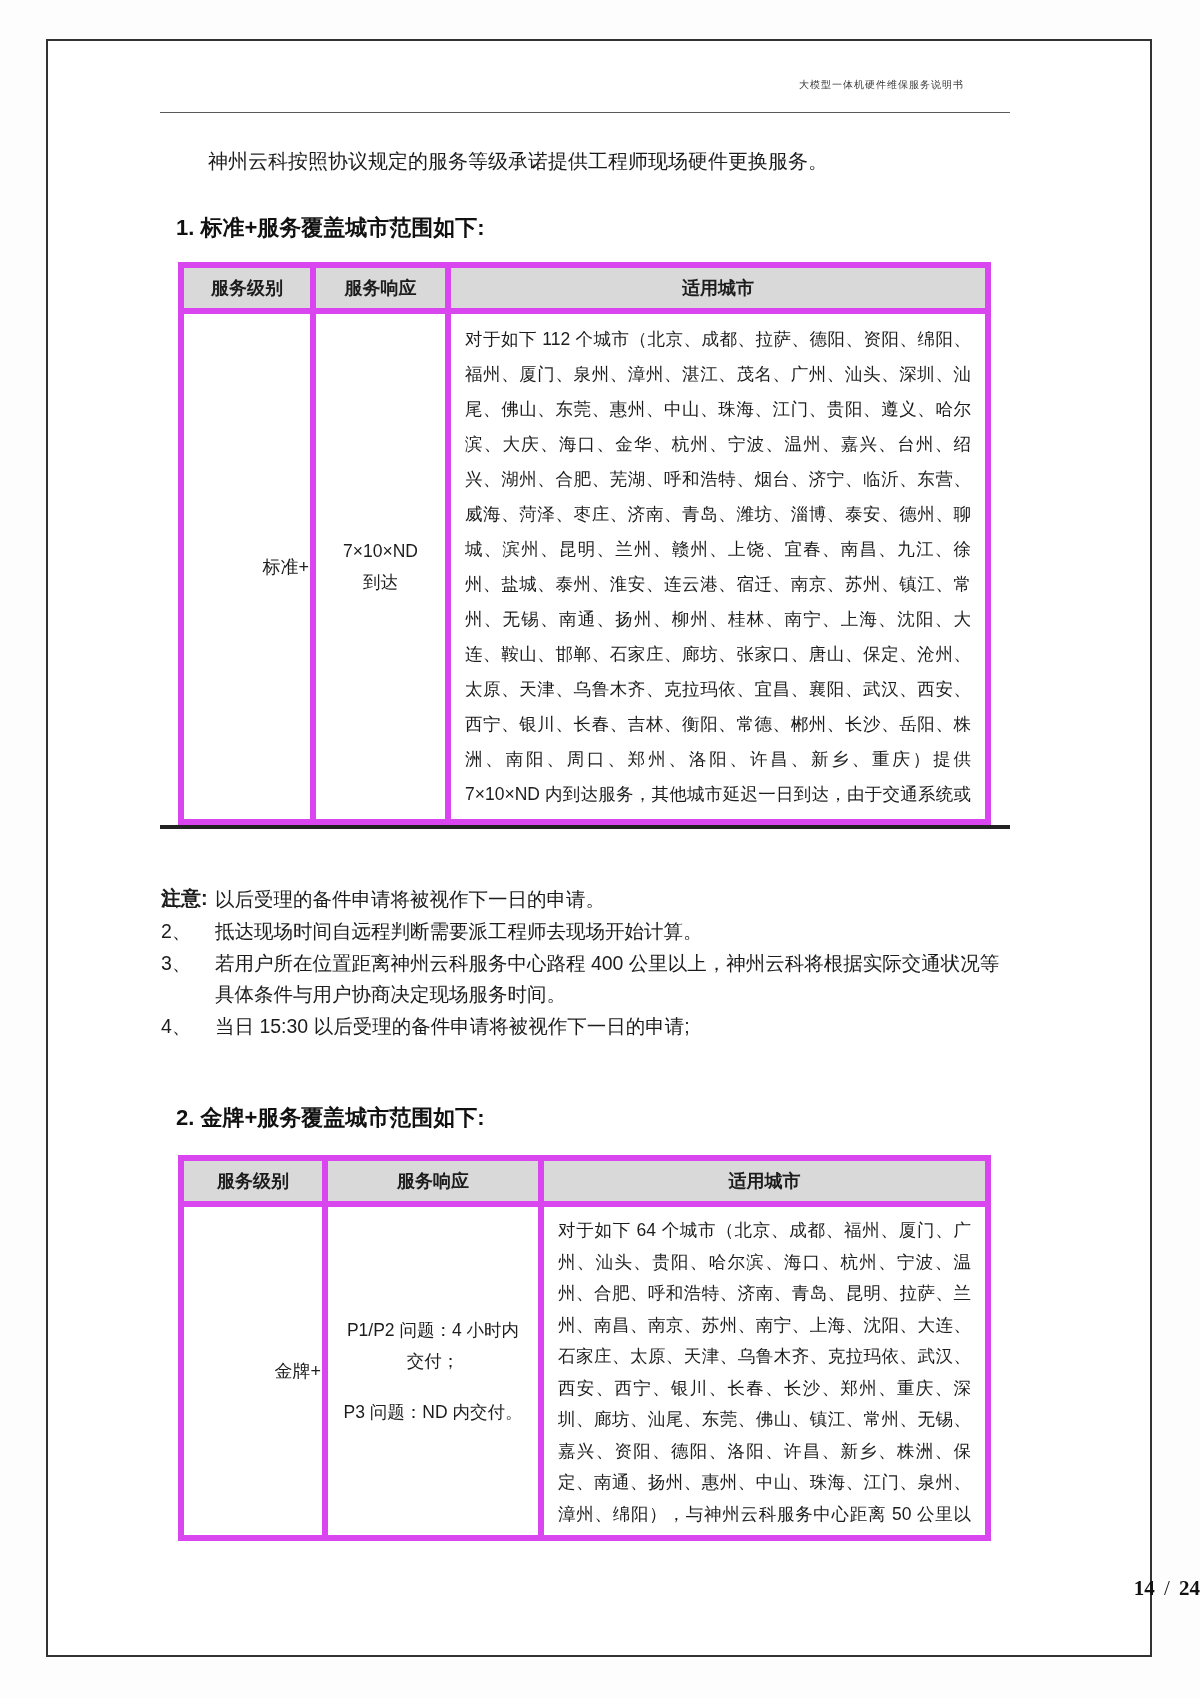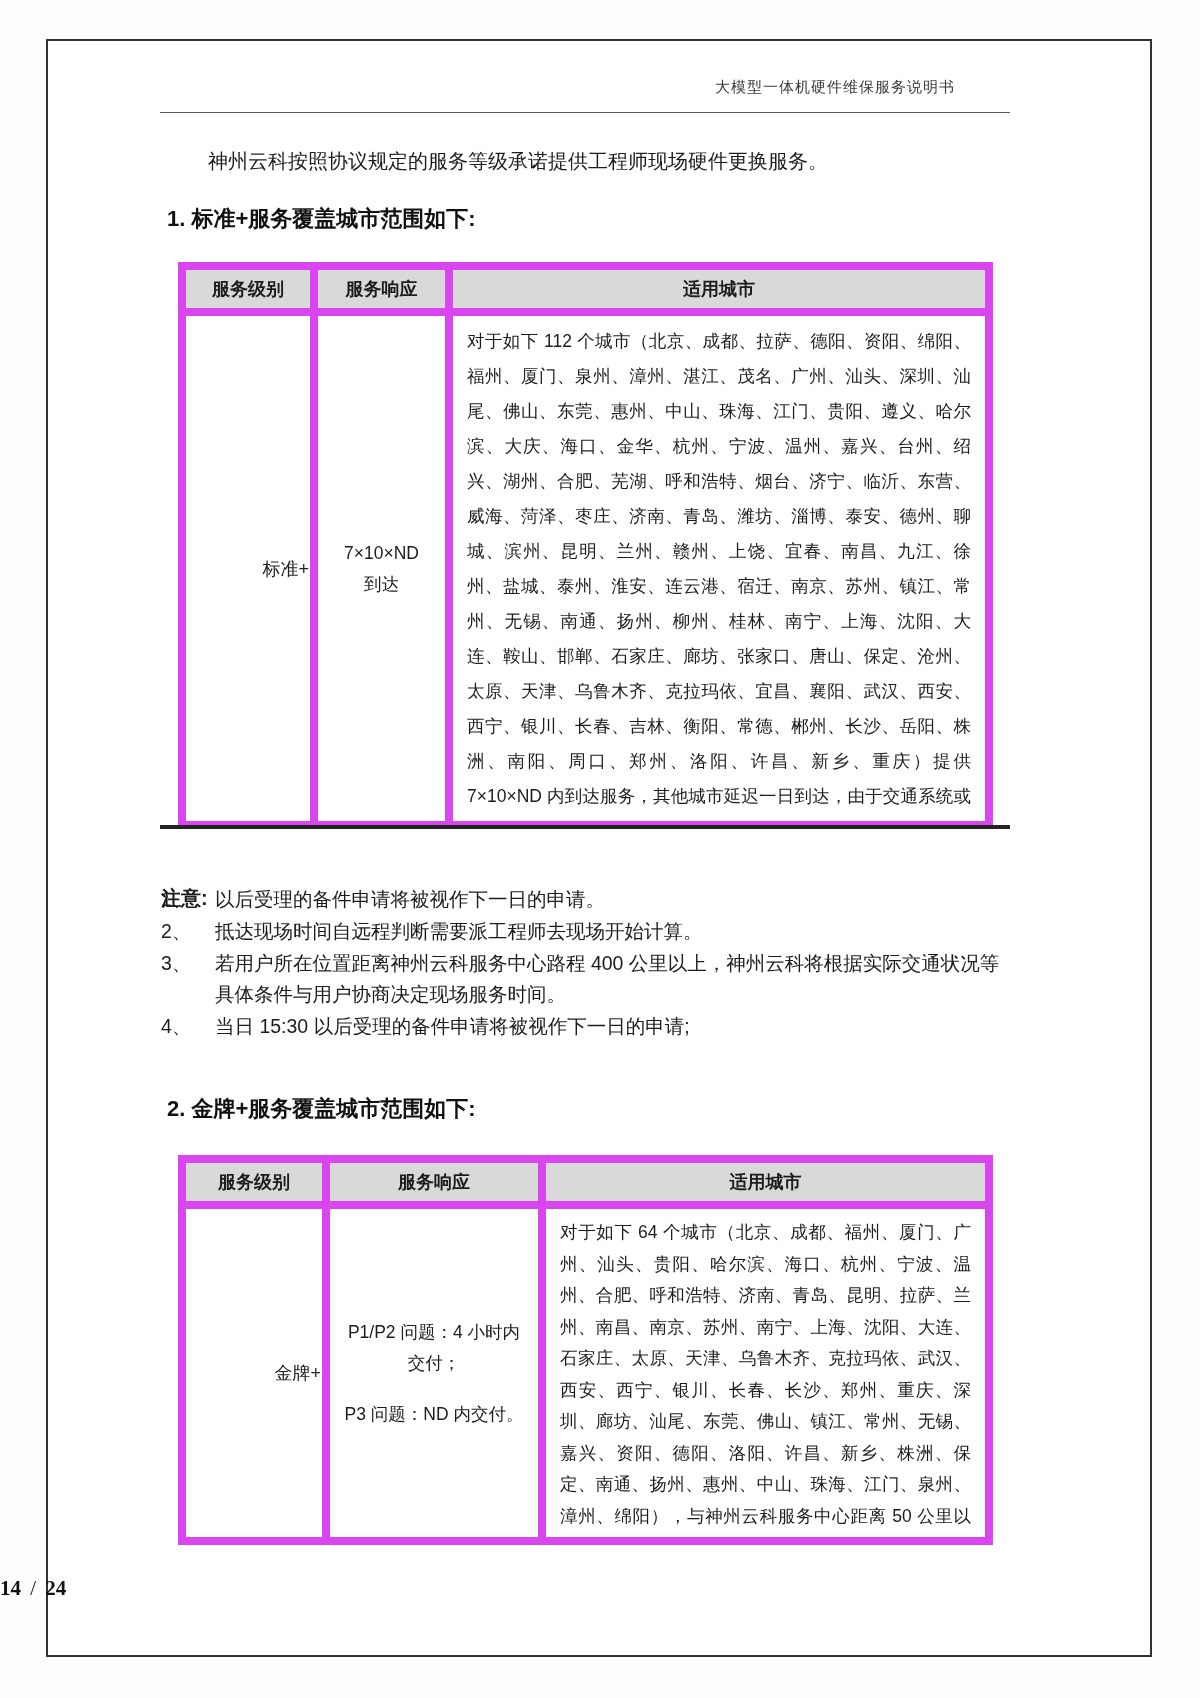--- a/index.html
+++ b/index.html
@@ -11,50 +11,50 @@
     color:#1c1c1c;
   }
   .page-border {
     position:absolute; left:46px; top:39px;
     width:1106px; height:1618px;
     border:2px solid #323232;
     box-sizing:border-box;
     background:#ffffff;
   }
   .doc-header-text {
-    position:absolute; top:78px; left:160px; width:795px;
+    position:absolute; top:78px; left:169px; width:795px;
     text-align:right;
     font-family:"Liberation Serif","DejaVu Serif",serif;
-    font-size:15px; color:#3a3a3a;
+    font-size:10px; color:#3a3a3a;
     letter-spacing:1px;
   }
   .doc-header-rule {
     position:absolute; top:112px; left:160px; width:850px;
     border-top:1px solid #5a5a5a;
   }
   .intro {
     position:absolute; top:138px; left:160px; width:850px;
     font-size:20px; line-height:30px;
     text-indent:40px; margin:8px;
   }
   .sec-heading {
-    position:absolute; left:163px; margin:4px;
+    position:absolute; left:163px; margin:13px;
     font-size:22px; font-weight:bold; color:#111;
   }
   .h1pos { top:200px; }
   .h2pos { top:1090px; }
 
   .svc-table {
     position:absolute; left:178px;
     border-collapse:collapse; table-layout:fixed;
     font-size:17.5px; color:#1c1c1c;
   }
   .table1 { top:262px; width:807px; }
   .table2 { top:1155px; width:807px; }
-  .svc-table th, .svc-table td { border:8px solid #d946ef; box-sizing:border-box; }
+  .svc-table th, .svc-table td { border:6px solid #d946ef; box-sizing:border-box; }
   .svc-table th {
     background:#d9d9d9; height:46px;
     font-size:18px; font-weight:bold; text-align:center;
   }
   .table1 .c1{width:132px;} .table1 .c2{width:135px;} .table1 .c3{width:540px;}
   .table2 .c1{width:144px;} .table2 .c2{width:216px;} .table2 .c3{width:447px;}
 
   .level-cell { text-align:right; vertical-align:middle; font-size:18px; }
   .resp-cell  { text-align:center; vertical-align:middle; padding:4px 12px; }
   .resp-cell p { margin:0; line-height:31px; }
@@ -79,21 +79,21 @@
   .notes {
     position:absolute; top:884px; left:161px; width:849px;
     font-size:19.5px;
   }
   .note-item { display:grid; grid-template-columns:54px 1fr; line-height:31px; margin-bottom:1px; }
   .note-num { }
   .note-text { }
 
   .footer {
     position:absolute; top:1576px; left:0; width:1200px;
-    text-align:left;
+    text-align:right;
     font-family:"Liberation Serif","DejaVu Serif",serif;
     font-size:21px; color:#111;
   }
   .footer .pagenum { font-weight:bold; }
   .footer .sep { padding:0 4px; }
 </style>
 </head>
 <body>
 
 <div class="page-border"></div>

